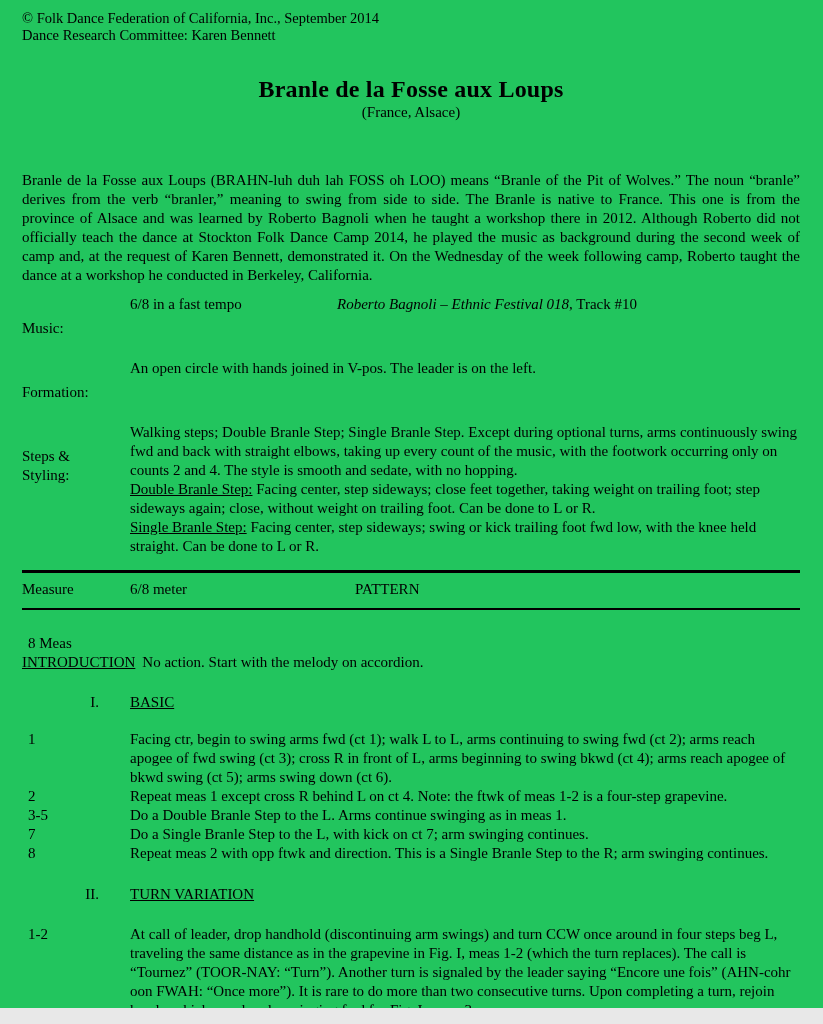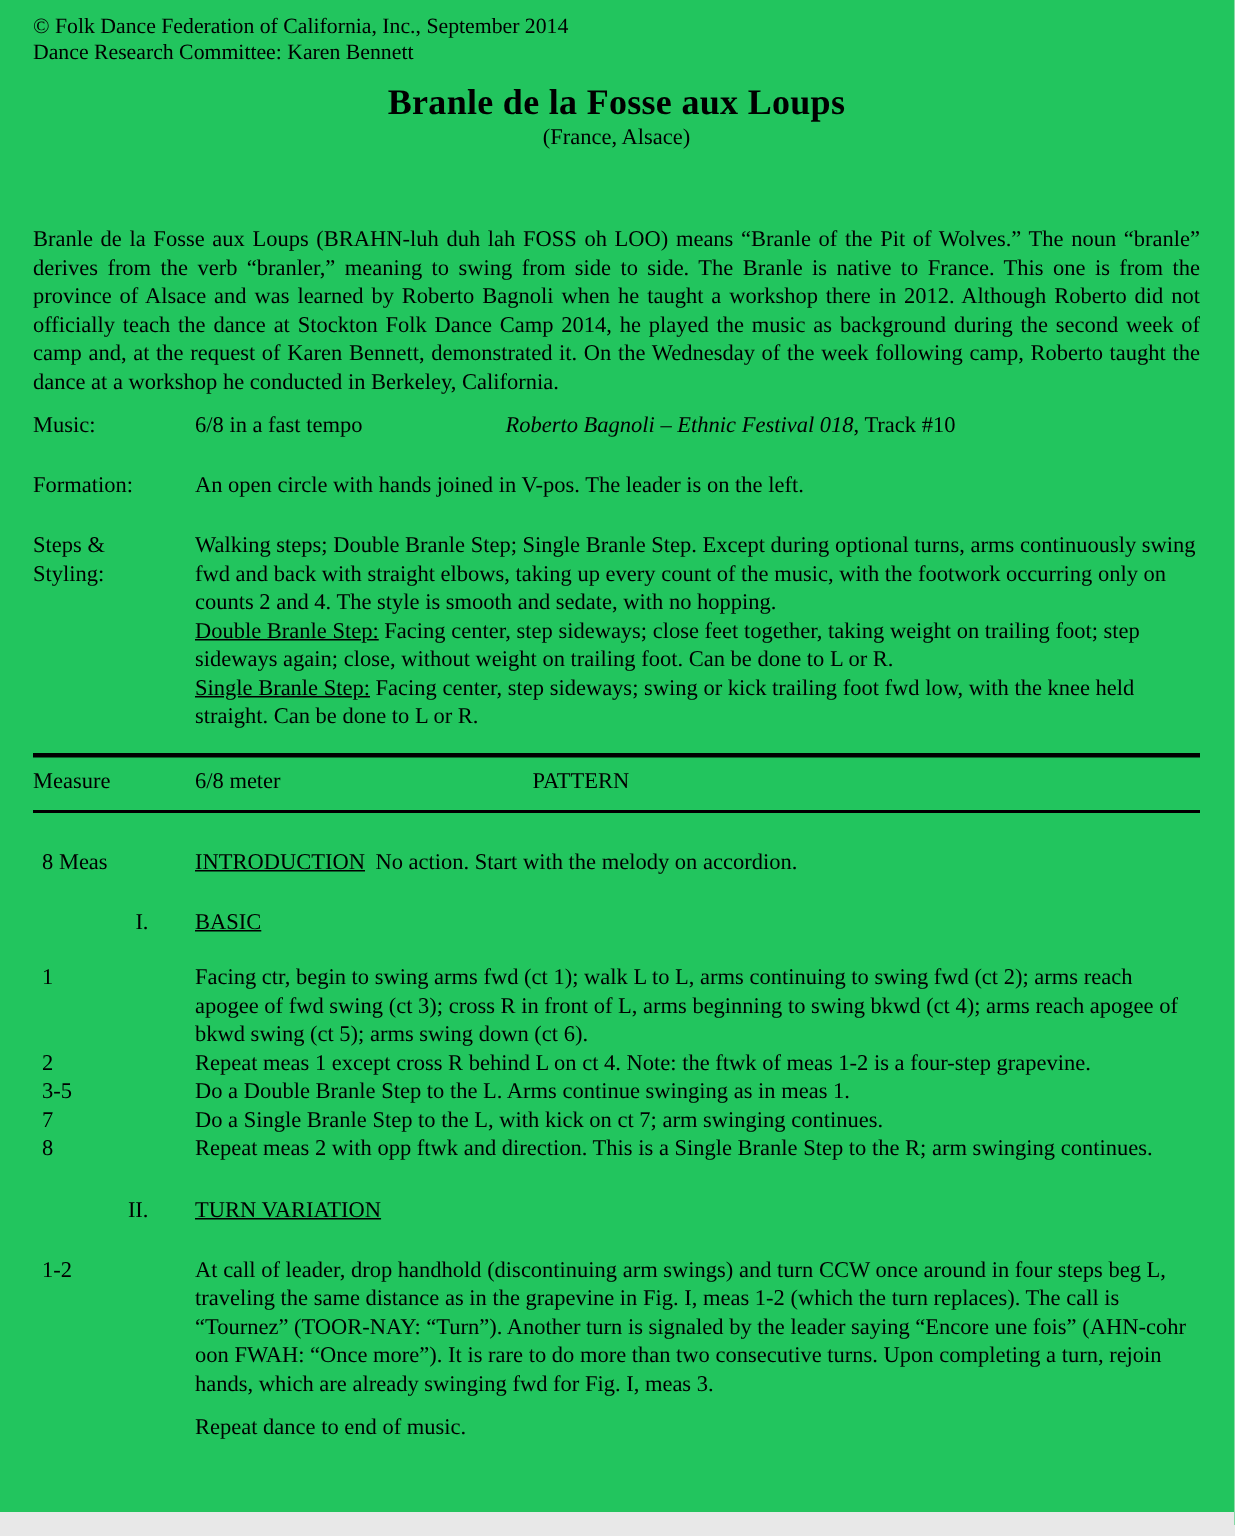--- a/index.html
+++ b/index.html
@@ -12,41 +12,41 @@
     font-family: "Liberation Serif", "DejaVu Serif", serif;
     font-size: 15px; line-height: 19px;
     padding: 10px 23px 0 22px;
     overflow: hidden;
     position: relative;
   }
   .copyright { font-size: 14.5px; line-height: 17px; }
   .title {
     text-align: center; font-weight: bold;
     font-size: 24px; line-height: 27px;
-    margin-top: 12px; letter-spacing: 0.2px;
+    margin-top: 32px; letter-spacing: 0.2px;
   }
   .subtitle { text-align: center; font-size: 15px; line-height: 18px; }
   .intro {
     margin-top: 50px;
     text-align: justify;
   }
   .info-row { display: flex; margin-top: 21px; }
   .info-row.first { margin-top: 10px; }
-  .info-label { width: 108px; flex-shrink: 0; }
+  .info-label { width: 108px; flex-shrink: 0; margin-top: 24px; }
   .info-content { flex: 1; }
   .tempo-cell { display: inline-block; width: 207px; }
   .italic { font-style: italic; }
   .u { text-decoration: underline; }
   .rule-thick { border-top: 3px solid #000; margin-top: 14px; }
   .rule-thin  { border-top: 2px solid #000; }
   .pattern-header { display: flex; padding: 7px 0 9px 0; }
   .ph-measure { width: 108px; flex-shrink: 0; }
   .ph-meter { width: 225px; flex-shrink: 0; }
   .pattern-row { display: flex; }
-  .pattern-row.intro-row { margin-top: 24px; }
+  .pattern-row.intro-row { margin-top: 24px; flex-direction: column; }
   .meas-cell { width: 108px; flex-shrink: 0; padding-left: 6px; }
   .desc-cell { flex: 1; }
   .fig-heading { display: flex; margin-top: 21px; margin-bottom: 18px; }
   .fig-heading.second { margin-top: 22px; margin-bottom: 21px; }
   .numeral-cell { width: 108px; flex-shrink: 0; text-align: right; padding-right: 31px; }
   .intro-rest { margin-left: 7px; }
   .closing-row { margin-top: 10px; }
 </style>
 </head>
 <body>

